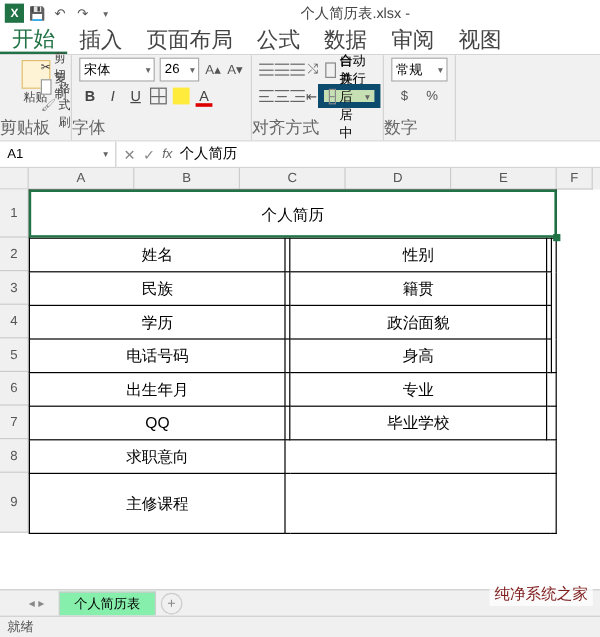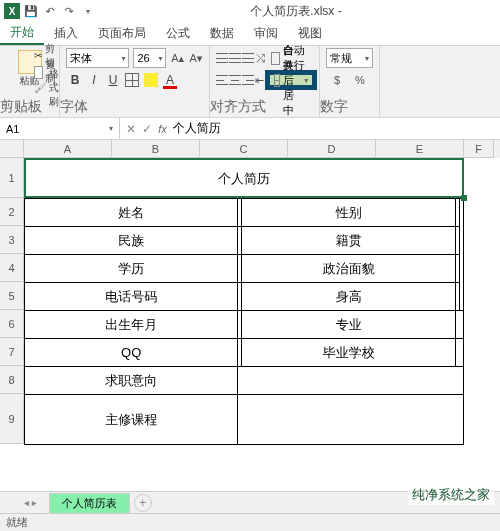--- a/index.html
+++ b/index.html
@@ -6,21 +6,21 @@
 body { font-family: "Microsoft YaHei", sans-serif; font-size: 12px; background: #fff; width: 500px; height: 531px; overflow: hidden; position: relative; }
 
 .titlebar { background: #fff; height: 22px; display: flex; align-items: center; padding: 0 4px; }
 .qat { display: flex; gap: 3px; align-items: center; }
 .qat-icon { width: 16px; height: 16px; display: flex; align-items: center; justify-content: center; font-size: 11px; color: #555; }
 .excel-icon { width: 16px; height: 16px; background: #217346; color: #fff; display: flex; align-items: center; justify-content: center; font-size: 10px; font-weight: bold; }
 .title-text { flex: 1; text-align: center; font-size: 12px; color: #444; }
 
 .ribbon-tabs { display: flex; background: #fff; border-bottom: 1px solid #d4d4d4; height: 24px; align-items: flex-end; }
 .file-tab { background: #217346; color: #fff; padding: 4px 12px; font-size: 12px; height: 24px; display: flex; align-items: center; }
-.tab { padding: 4px 10px; font-size: 12px; color: #444; cursor: pointer; height: 24px; display: flex; align-items: center; }
+.tab { padding: 4px 10px; font-size: 18px; color: #444; cursor: pointer; height: 24px; display: flex; align-items: center; }
 .tab.active { border-bottom: 2px solid #217346; color: #217346; }
 
 .ribbon { background: #f1f1f1; border-bottom: 1px solid #d4d4d4; height: 72px; display: flex; }
 .rgroup { border-right: 1px solid #d4d4d4; padding: 2px 6px; display: flex; flex-direction: column; position: relative; }
 .rgroup-label { font-size: 14px; color: #666; position: absolute; bottom: 1px; left: 0; right: 0; }
 .clipboard { width: 60px; }
 .paste-btn { display: flex; flex-direction: column; align-items: center; font-size: 10px; color: #444; margin-top: 2px; }
 .paste-icon { width: 24px; height: 24px; background: #fff3d6; border: 1px solid #e0c070; position: relative; }
 .small-btns { position: absolute; left: 34px; top: 2px; font-size: 10px; color: #444; }
 .small-btn { display: flex; align-items: center; gap: 2px; height: 16px; }
@@ -55,21 +55,21 @@
 .merge-ic { width: 13px; height: 13px; border: 1px solid #888; background: linear-gradient(#888,#888) center/100% 1px no-repeat; }
 
 .number-group { width: 60px; padding-top: 2px; }
 .num-fmt { border: 1px solid #aaa; background: #fff; height: 20px; font-size: 11px; padding: 0 3px; display: flex; align-items: center; justify-content: space-between; }
 .num-row { display: flex; gap: 1px; margin-top: 2px; }
 .nbtn { width: 22px; height: 20px; display: flex; align-items: center; justify-content: center; font-size: 11px; color: #555; }
 
 .dd-arrow { font-size: 8px; color: #666; }
 
 .formula-bar { display: flex; align-items: center; height: 22px; border-bottom: 1px solid #d4d4d4; background: #fff; }
-.name-box { width: 120px; border-right: 1px solid #ccc; padding: 0 6px; font-size: 11px; height: 100%; display: flex; align-items: center; justify-content: space-between; }
+.name-box { width: 97px; border-right: 1px solid #ccc; padding: 0 6px; font-size: 11px; height: 100%; display: flex; align-items: center; justify-content: space-between; }
 .fx-area { display: flex; align-items: center; gap: 6px; padding: 0 6px; }
 .fx-label { font-style: italic; color: #666; font-size: 11px; }
 .formula-input { font-size: 12px; border: none; outline: none; }
 
 .sheet-area { position: relative; background: #fff; }
 .select-all { position: absolute; left: 0; top: 0; width: 24px; height: 18px; background: #f0f0f0; border-right: 1px solid #ccc; border-bottom: 1px solid #ccc; }
 .col-headers { display: flex; margin-left: 24px; height: 18px; background: #f0f0f0; }
 .col-h { border-right: 1px solid #ccc; border-bottom: 1px solid #ccc; text-align: center; font-size: 11px; color: #555; display: flex; align-items: center; justify-content: center; }
 .row-headers { position: absolute; left: 0; top: 18px; width: 24px; background: #f0f0f0; }
 .row-h { border-right: 1px solid #ccc; border-bottom: 1px solid #ccc; text-align: center; font-size: 11px; color: #555; display: flex; align-items: center; justify-content: center; }
@@ -80,21 +80,21 @@
 .sel-border { position: absolute; border: 2px solid #217346; pointer-events: none; }
 .sel-handle { position: absolute; width: 6px; height: 6px; background: #217346; }
 
 .sheet-tabs { position: absolute; bottom: 18px; left: 0; right: 0; height: 22px; background: #f0f0f0; border-top: 1px solid #ccc; display: flex; align-items: center; padding-left: 24px; gap: 4px; }
 .sheet-nav { display: flex; gap: 2px; font-size: 10px; color: #888; margin-right: 8px; }
 .sheet-tab { background: #86efac; border: 1px solid #ccc; border-bottom: none; padding: 2px 12px; font-size: 11px; }
 .add-sheet { width: 18px; height: 18px; border: 1px solid #ccc; border-radius: 50%; display: flex; align-items: center; justify-content: center; font-size: 12px; color: #888; }
 
 .statusbar { position: absolute; bottom: 0; left: 0; right: 0; height: 18px; background: #f0f0f0; border-top: 1px solid #ccc; display: flex; align-items: center; padding: 0 6px; font-size: 11px; color: #555; }
 
-.watermark { position: absolute; right: 6px; bottom: 26px; font-size: 13px; color: #14532d; background: rgba(255,255,255,0.7); padding: 1px 4px; pointer-events: none; }
+.watermark { position: absolute; right: 6px; bottom: 26px; font-size: 13px; color: #7f1d1d; background: rgba(255,255,255,0.7); padding: 1px 4px; pointer-events: none; }
 </style>
 </head>
 <body>
 
 <div class="titlebar">
   <div class="qat">
     <div class="excel-icon">X</div>
     <div class="qat-icon">💾</div>
     <div class="qat-icon">↶</div>
     <div class="qat-icon">↷</div>

